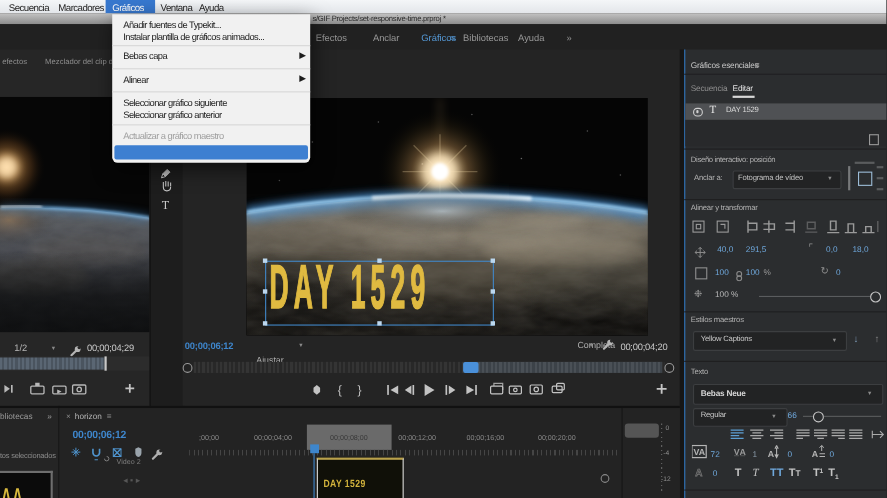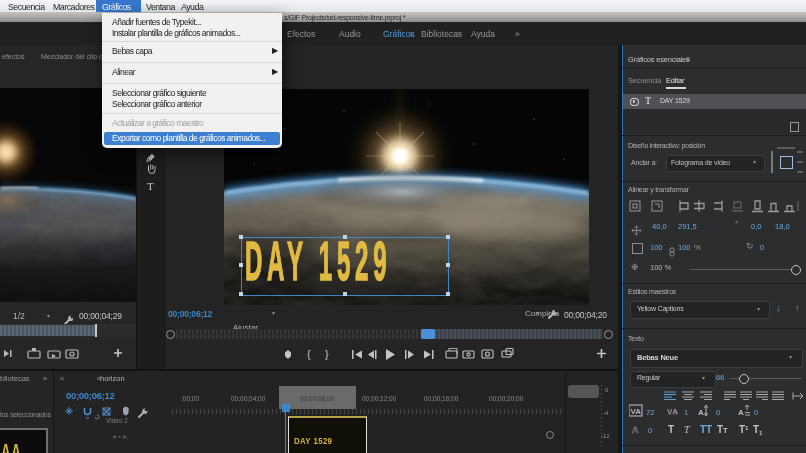--- a/index.html
+++ b/index.html
@@ -17,21 +17,21 @@
 <div class="abs" style="left:96px;top:0;width:45px;height:13px;background:#3778cf;"></div>
 <div class="txt" style="left:102px;top:1.5px;font-size:8.8px;letter-spacing:-0.5px;color:#fff;">Gráficos</div>
 <div class="txt" style="left:146px;top:1.5px;font-size:8.8px;letter-spacing:-0.5px;color:#242424;">Ventana</div>
 <div class="txt" style="left:181px;top:1.5px;font-size:8.8px;letter-spacing:-0.5px;color:#242424;">Ayuda</div>
 
 <div class="abs" style="left:0;top:12px;width:806px;height:10px;background:linear-gradient(#c3c3c3,#8c8c8c);"></div>
 <div class="txt" style="left:284px;top:14px;font-size:7px;letter-spacing:-0.25px;color:#2a2a2a;">s/GIF Projects/set-responsive-time.prproj *</div>
 
 <div class="abs" style="left:0;top:22px;width:806px;height:23px;background:#212121;"></div>
 <div class="txt" style="left:287px;top:29px;font-size:8.5px;color:#989898;">Efectos</div>
-<div class="txt" style="left:339px;top:29px;font-size:8.5px;color:#989898;">Audio</div>
+<div class="txt" style="left:339px;top:29px;font-size:8.5px;color:#989898;">Anclar</div>
 <div class="txt" style="left:383px;top:29px;font-size:8.5px;color:#559ad8;">Gráficos</div>
 <div class="txt" style="left:409px;top:29px;font-size:8.5px;color:#4a7fb0;">≡</div>
 <div class="txt" style="left:421px;top:29px;font-size:8.5px;color:#989898;">Bibliotecas</div>
 <div class="txt" style="left:471px;top:29px;font-size:8.5px;color:#989898;">Ayuda</div>
 <div class="txt" style="left:515px;top:29px;font-size:8.5px;color:#989898;letter-spacing:-2px;">»</div>
 
 <div class="abs" style="left:0;top:45px;width:136px;height:324px;background:#262626;"></div>
 <div class="txt" style="left:2px;top:53px;font-size:7px;color:#8f8f8f;">efectos</div>
 <div class="txt" style="left:41px;top:53px;font-size:7px;color:#8f8f8f;width:61px;overflow:hidden;">Mezclador del clip de</div>
 
@@ -311,21 +311,21 @@
 
 <div class="abs" style="left:0;top:371px;width:53px;height:82px;background:#252525;"></div>
 <div class="txt" style="left:0px;top:374px;font-size:7.5px;color:#9a9a9a;">bliotecas</div>
 <div class="txt" style="left:43px;top:374px;font-size:7.5px;color:#9a9a9a;">»</div>
 <div class="txt" style="left:0px;top:411px;font-size:6.8px;letter-spacing:-0.2px;color:#8c8c8c;">tos seleccionados</div>
 <div class="abs" style="left:0;top:428px;width:46px;height:25px;background:#0b0b0b;border-top:2px solid #6e6e6e;border-right:2px solid #6e6e6e;"></div>
 <div class="txt" style="left:1px;top:439px;font-size:22px;font-weight:bold;color:#d8b93e;transform:scaleX(0.6);transform-origin:0 0;letter-spacing:1px;">AA</div>
 
 <div class="abs" style="left:54px;top:371px;width:564px;height:82px;background:#232323;"></div>
 <div class="txt" style="left:60px;top:374px;font-size:7.5px;color:#8a8a8a;">×</div>
-<div class="txt" style="left:68px;top:374px;font-size:7.5px;color:#b5b5b5;margin-left:32px;">horizon</div>
+<div class="txt" style="left:68px;top:374px;font-size:7.5px;color:#b5b5b5;">horizon</div>
 <div class="txt" style="left:97px;top:374px;font-size:7.5px;color:#8a8a8a;">≡</div>
 <div class="txt" style="left:66px;top:390px;font-size:9.5px;font-weight:bold;color:#3e86cc;letter-spacing:-0.3px;">00;00;06;12</div>
 <div class="abs" id="tlicons" style="left:62px;top:405px;width:100px;height:14px;">
 <svg width="100" height="16">
  <g stroke="#4f94cd" fill="none" stroke-width="1">
   <path d="M7,2 v8 m-4,-4 h8 m-6.5,-2.5 l5,5 m0,-5 l-5,5" stroke-width="0.9"></path>
   <path d="M22.5,3 v3.5 a3,3 0 0 0 6,0 v-3.5" stroke-width="1.5"></path>
   <path d="M41,3 l7,7 m-7,0 l7,-7" stroke-width="1.2"></path>
         <rect x="41" y="3" width="7" height="7" stroke-width="0.9"></rect>
   <path d="M24,13 h3" stroke-width="1"></path>
@@ -534,14 +534,13 @@
   <div class="txt" style="left:170px;top:33px;font-size:8px;">▶</div>
   <div class="abs" style="left:0;top:48.5px;width:180px;height:1px;background:#d8d8d8;"></div>
   <div class="txt" style="left:10px;top:54px;">Alinear</div>
   <div class="txt" style="left:170px;top:54px;font-size:8px;">▶</div>
   <div class="abs" style="left:0;top:69.5px;width:180px;height:1px;background:#d8d8d8;"></div>
   <div class="txt" style="left:10px;top:75px;">Seleccionar gráfico siguiente</div>
   <div class="txt" style="left:10px;top:86px;">Seleccionar gráfico anterior</div>
   <div class="abs" style="left:0;top:99.5px;width:180px;height:1px;background:#d8d8d8;"></div>
   <div class="txt" style="left:10px;top:105px;color:#9f9f9f;">Actualizar a gráfico maestro</div>
   <div class="abs" style="left:2px;top:119px;width:176px;height:13px;background:#3d7fd1;border-radius:2px;"></div>
-  <div class="txt" style="left:10px;top:120px;color:#ffffff;">Exportar como plantilla de gráficos animados...</div>
 </div>
 
 </body></html>

